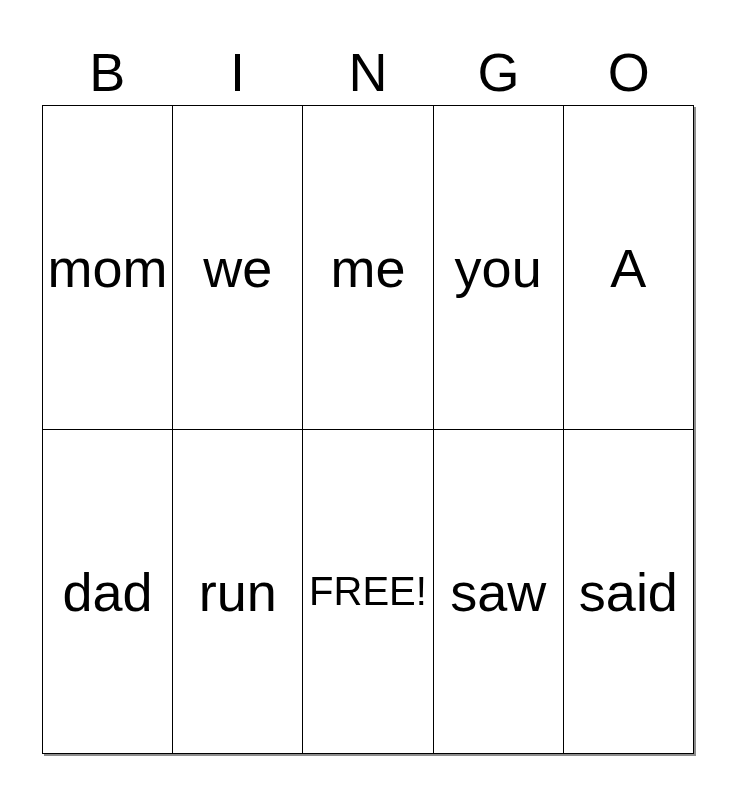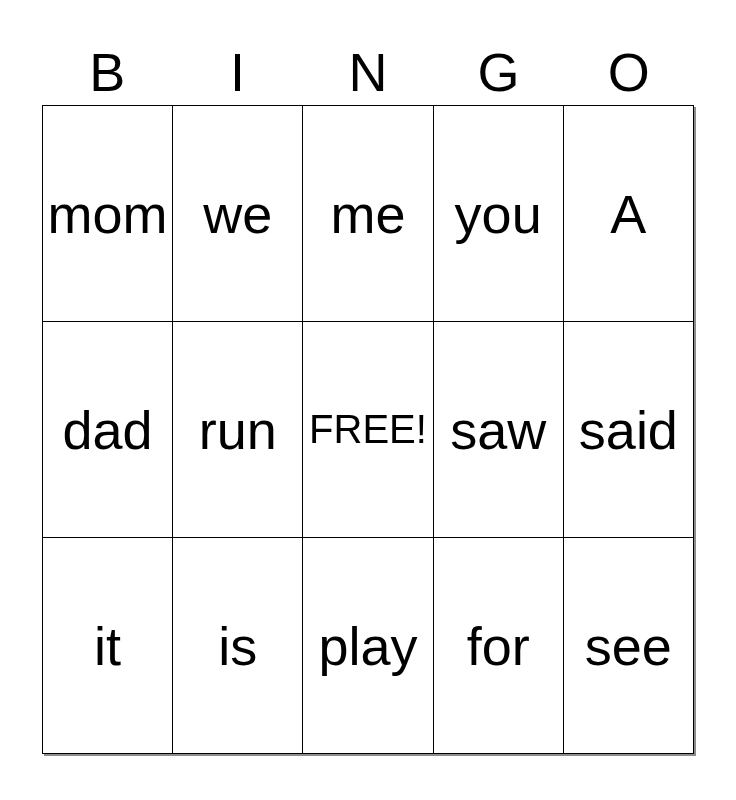--- a/index.html
+++ b/index.html
@@ -78,23 +78,16 @@
         <td>you</td>
         <td>A</td>
       </tr>
       <tr>
         <td>dad</td>
         <td>run</td>
         <td class="free">FREE!</td>
         <td>saw</td>
         <td>said</td>
       </tr>
-      <tr>
-        <td>it</td>
-        <td>is</td>
-        <td>play</td>
-        <td>for</td>
-        <td>see</td>
-      </tr>
     </tbody>
   </table>
 
 </div>
 
 </body></html>

